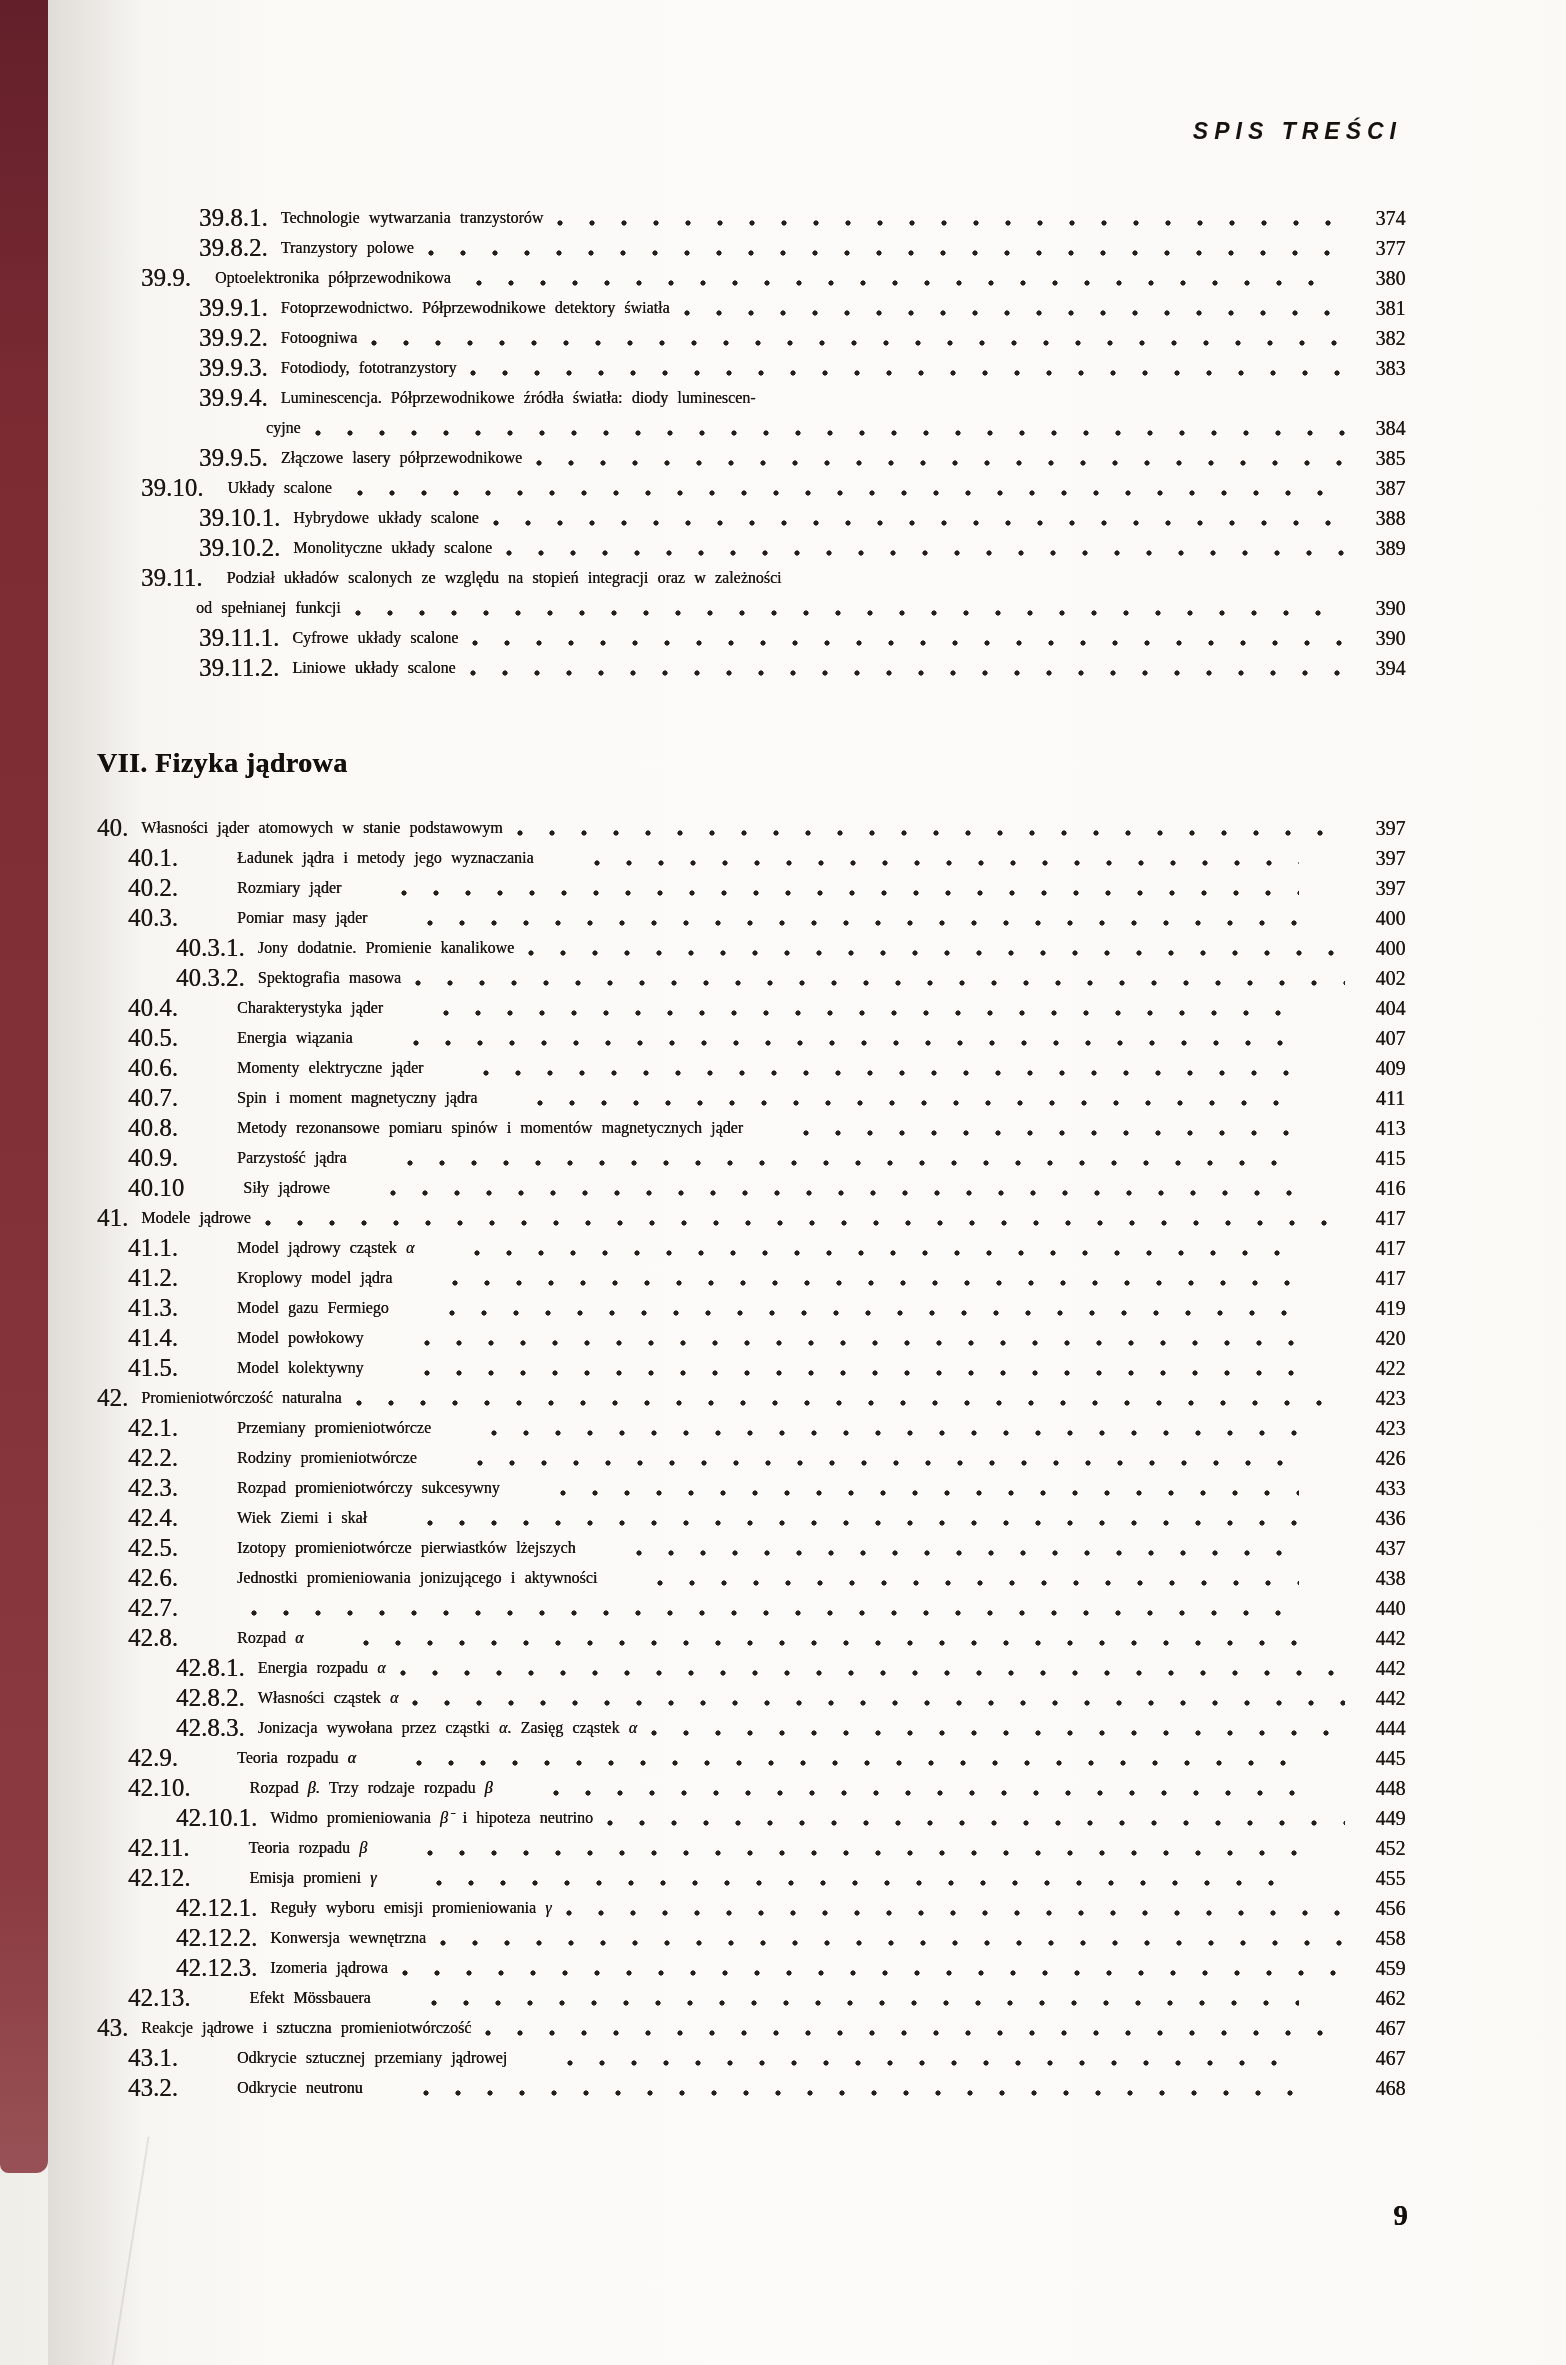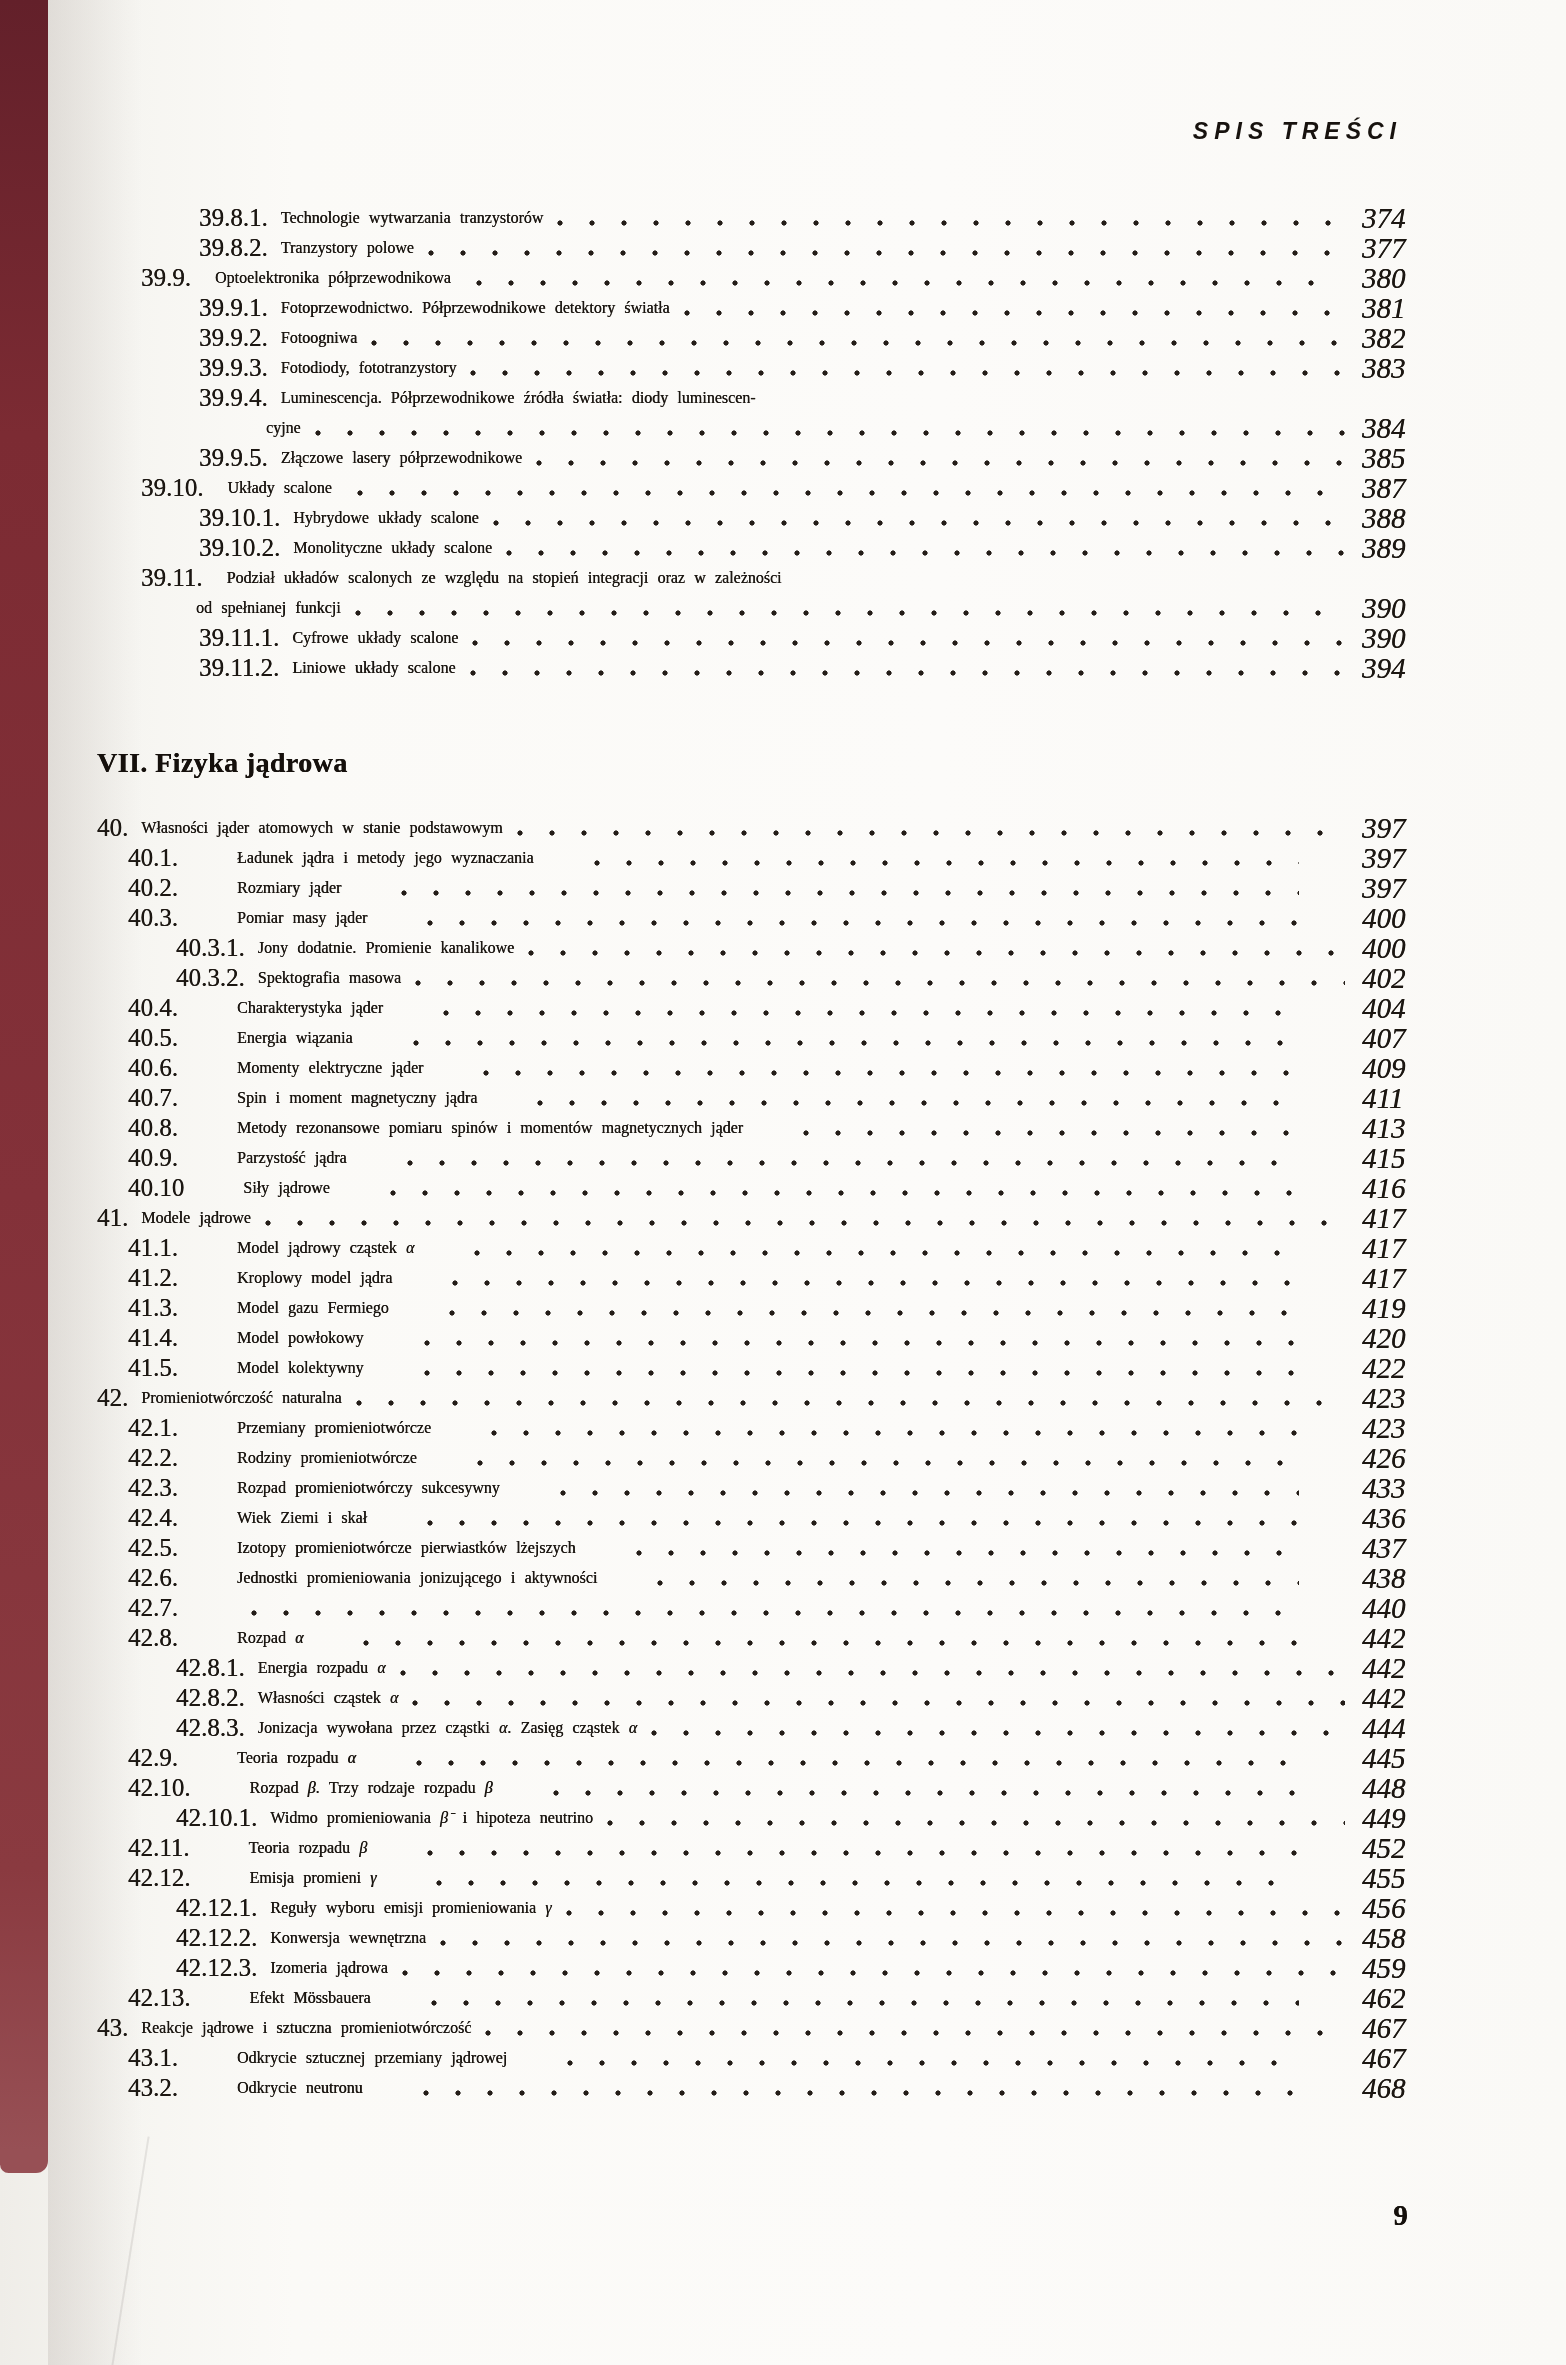--- a/index.html
+++ b/index.html
@@ -22,21 +22,21 @@
   }
   .hdr{
     position:absolute;top:118px;right:164px;
     font-family:"Liberation Sans",sans-serif;font-weight:bold;
     font-size:23px;letter-spacing:6px;color:#17120e;font-style:italic;
   }
   .content{position:absolute;left:97px;top:203px;width:1322px;text-shadow:0.3px 0 0 currentColor;}
   .toc-row{display:flex;height:30px;}
   .num{white-space:pre;margin-right:13px;font-size:25px;line-height:30px;}
   .title{font-size:16px;line-height:30px;white-space:nowrap;word-spacing:5.2px;}
-  .pg{font-size:29px;line-height:30px;min-width:57px;text-align:left;white-space:nowrap;font-style:italic;}
+  .pg{font-size:20px;line-height:30px;min-width:57px;text-align:center;white-space:nowrap;}
   .leader{
     flex:1 1 0;min-width:8.6px;height:30px;margin:0 17.3px 0 14px;
     background-image:radial-gradient(circle at 3px 3px,#241d18 2.3px,rgba(0,0,0,0) 2.9px);
     background-size:32px 6px;background-repeat:repeat-x;background-position:0 17.3px;
   }
   .gk{font-style:italic;}
   .pa2{padding-left:44px;gap:11px;}
   .pa3{padding-left:102px;}
   .pb1{padding-left:0;}
   .pb2{padding-left:31px;gap:46px;}

